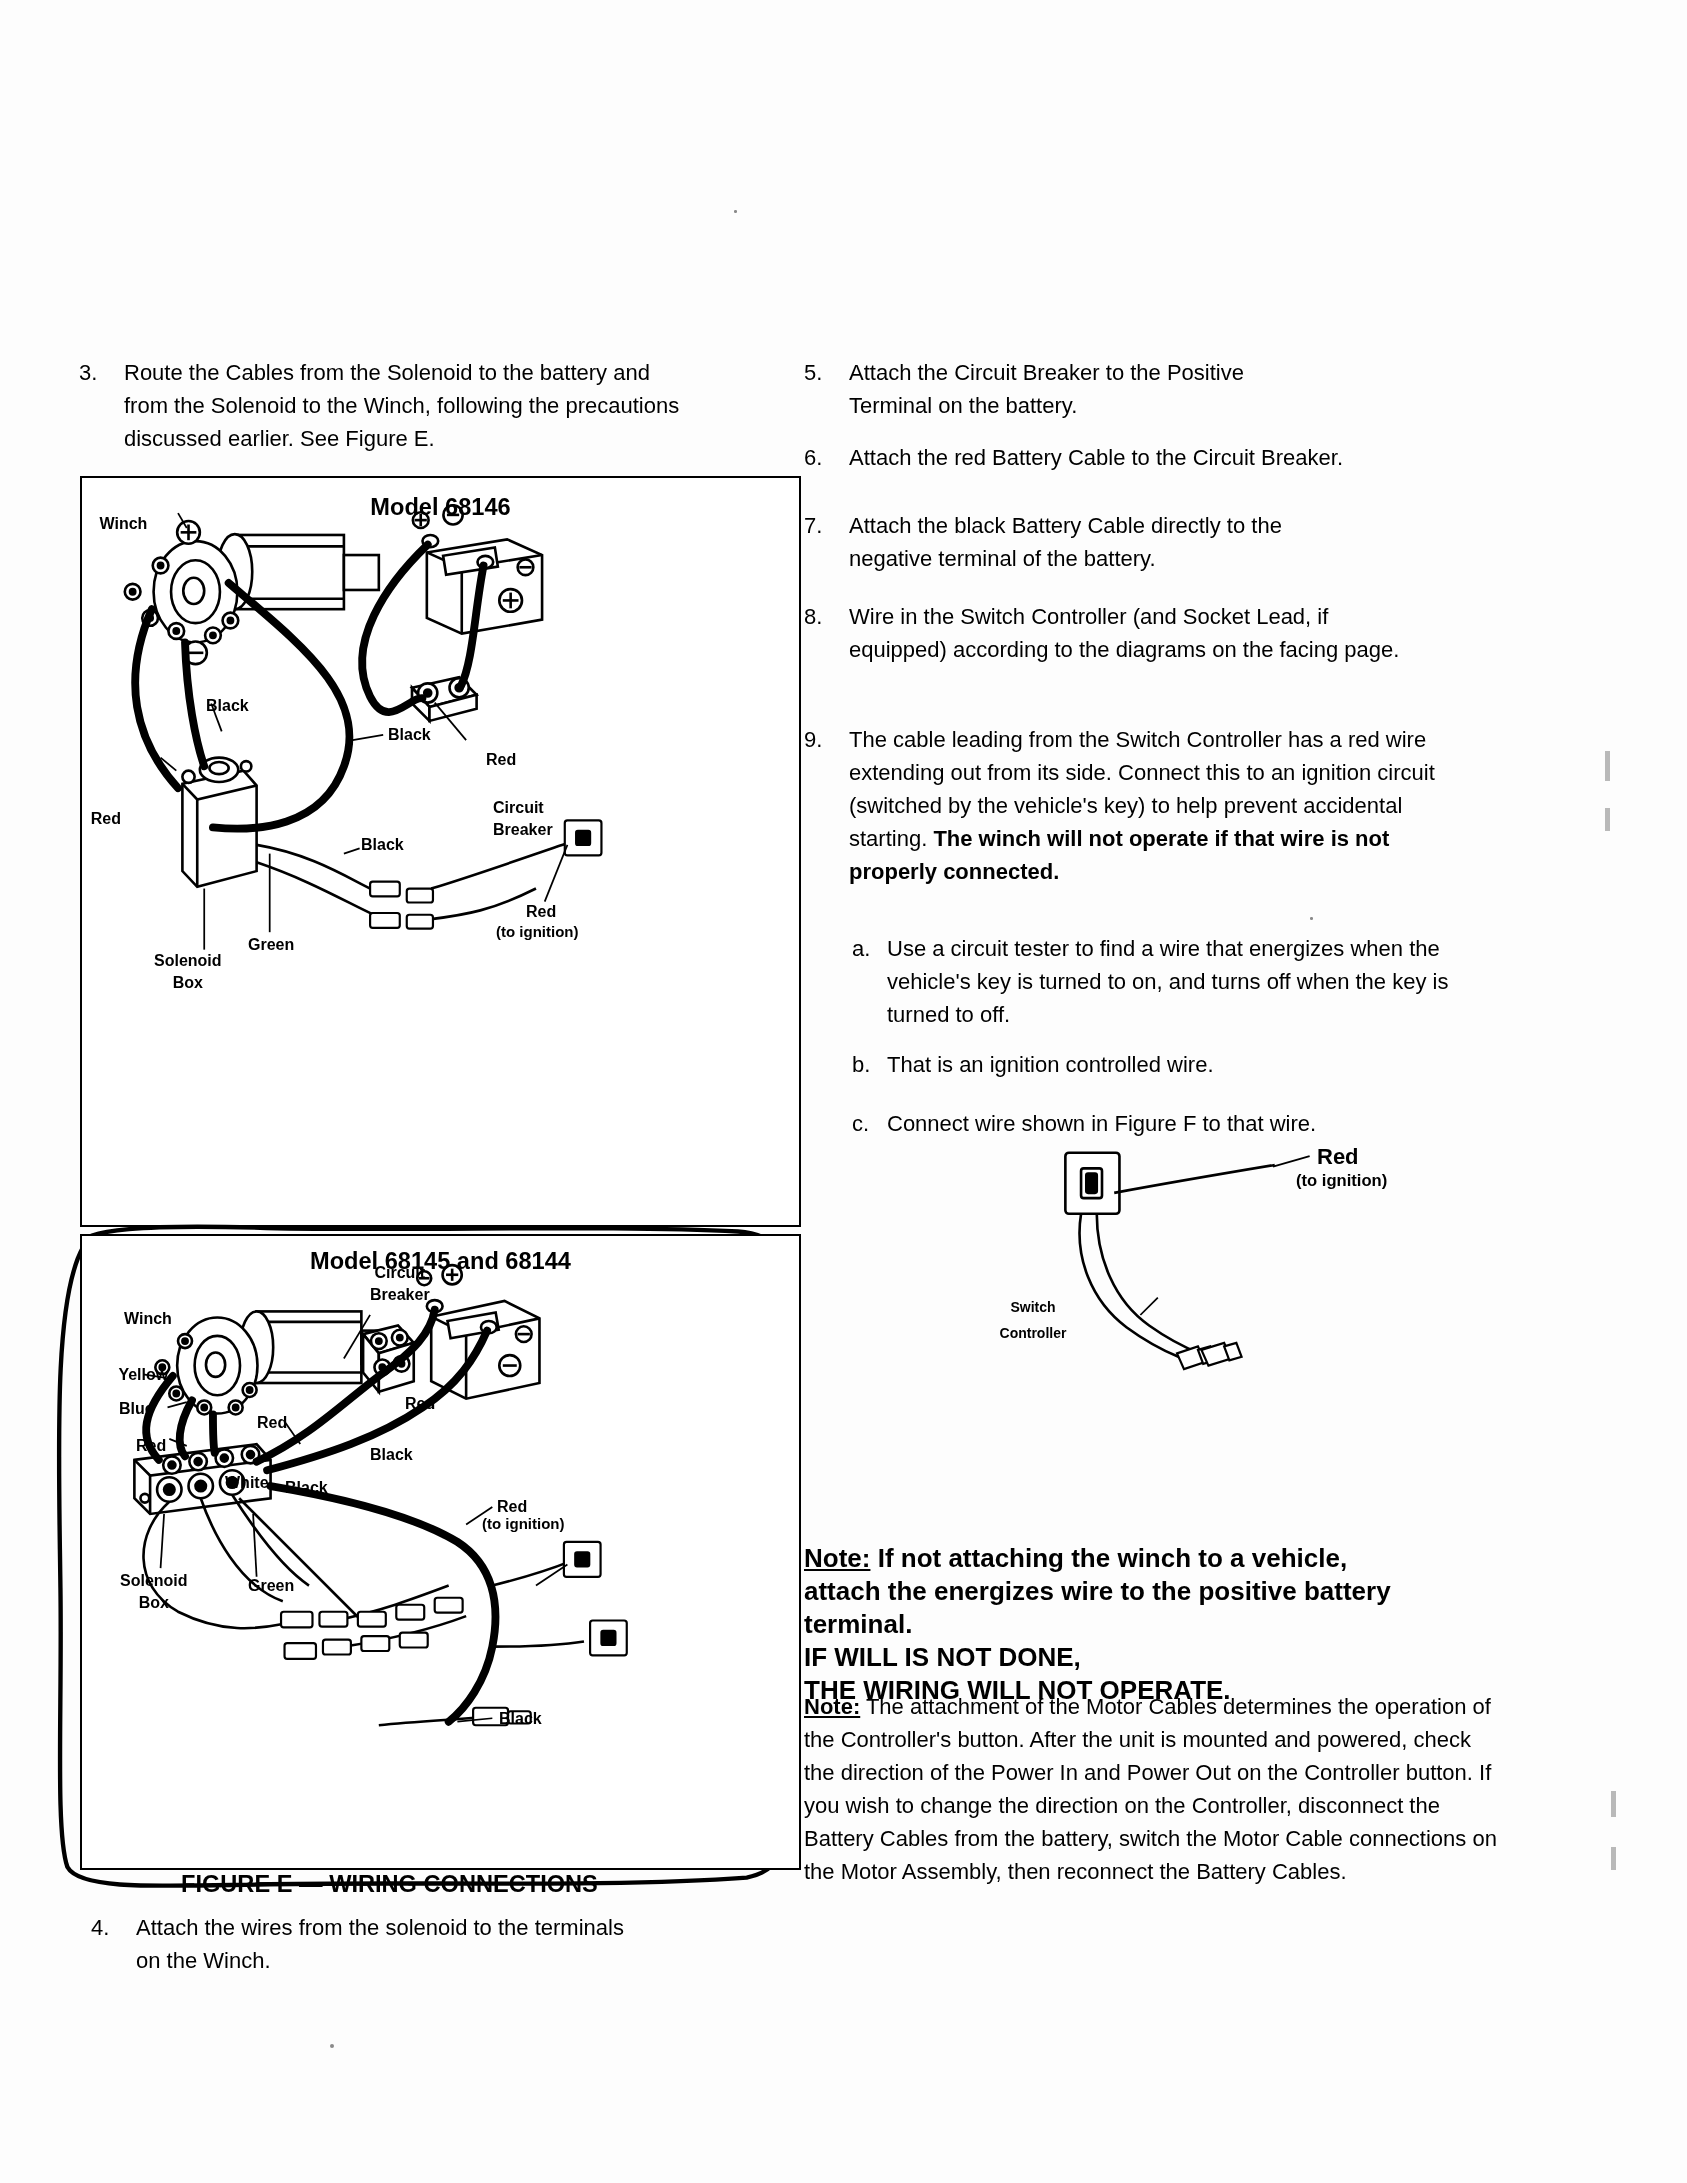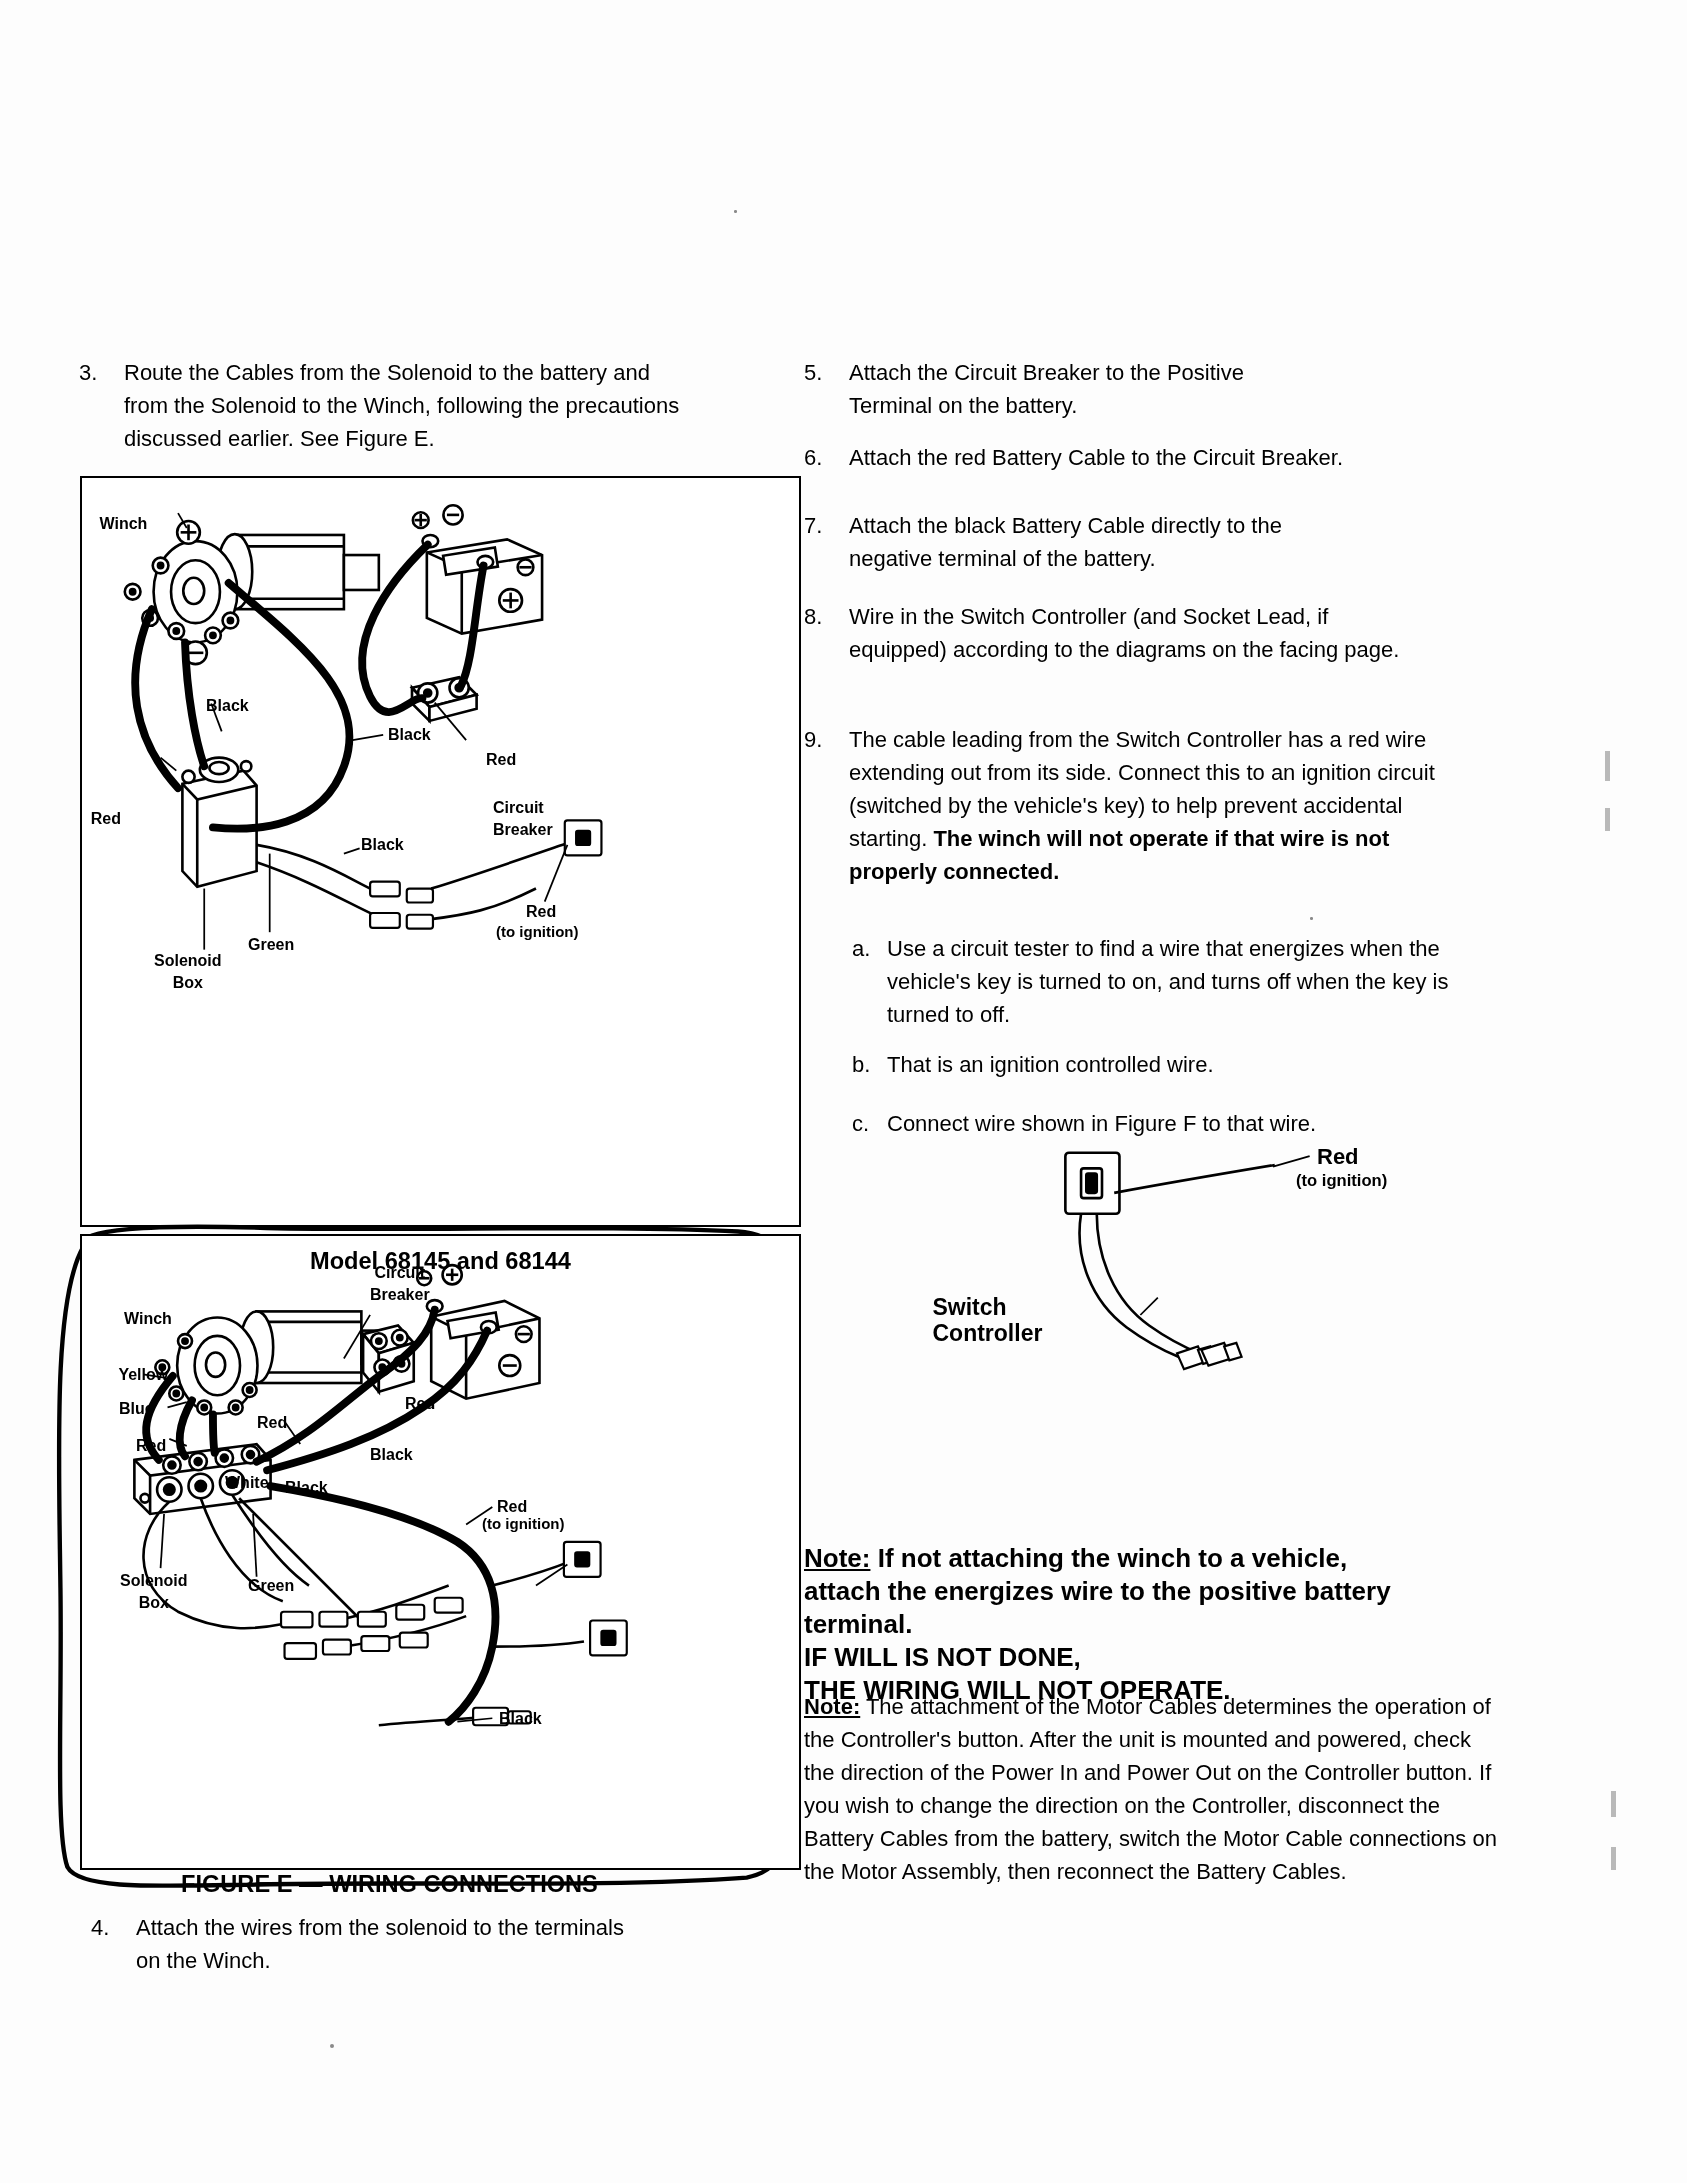--- a/index.html
+++ b/index.html
@@ -124,20 +124,21 @@
 <body>
 
 <div class="page">
 
   <div class="num-item" style="left:79px; top:356px; width:611px;">
     <span class="num">3.</span>
     <span class="body">Route the Cables from the Solenoid to the battery and from the Solenoid to the Winch, following the precautions discussed earlier.  See Figure E.</span>
   </div>
 
   <div class="figE-top">
+    <div class="fig-title" style="top:15.7px;">Model 68146</div>
 
     <svg width="715" height="746" viewBox="0 0 819 854">
 
       <g stroke="#000" fill="none" stroke-width="3">
 
         <rect x="175" y="65" width="125" height="85" fill="#fff"></rect>
         <line x1="175" y1="78" x2="300" y2="78"></line>
         <line x1="175" y1="138" x2="300" y2="138"></line>
 
         <ellipse cx="175" cy="107" rx="20" ry="43" fill="#fff"></ellipse>
@@ -502,21 +503,21 @@
         <path d="M322 232 L336 228 L342 244 L328 248 Z"></path>
       </g>
 
       <g stroke="#000" fill="none" stroke-width="2">
         <line x1="378" y1="26" x2="420" y2="14"></line>
         <line x1="226" y1="196" x2="246" y2="176"></line>
       </g>
     </svg>
     <div class="lbl" style="left:374px; top:1.7px; font-size:22px;">Red</div>
     <div class="lbl-sm" style="left:353px; top:28px; font-size:16.6px;">(to ignition)</div>
-    <div class="lbl" style="left:-10.5px; top:150px; width:201px; text-align:left; font-size:23px; white-space:pre-line; line-height:26px;">Switch
+    <div class="lbl" style="left:-10.5px; top:150px; width:201px; text-align:center; font-size:14px; white-space:pre-line; line-height:26px;">Switch
 Controller</div>
   </div>
 
 
   <div style="position:absolute; left:804px; top:1542px; width:690px; font-size:26px; line-height:33px; font-weight:bold;">
     <span class="u">Note:</span><span> If not attaching the winch to a vehicle,</span><br>
     <span>attach the energizes wire to the positive battery terminal.</span><br>
     <span>IF WILL IS NOT DONE,</span><br>
     <span>THE WIRING WILL NOT OPERATE.</span>
   </div>

